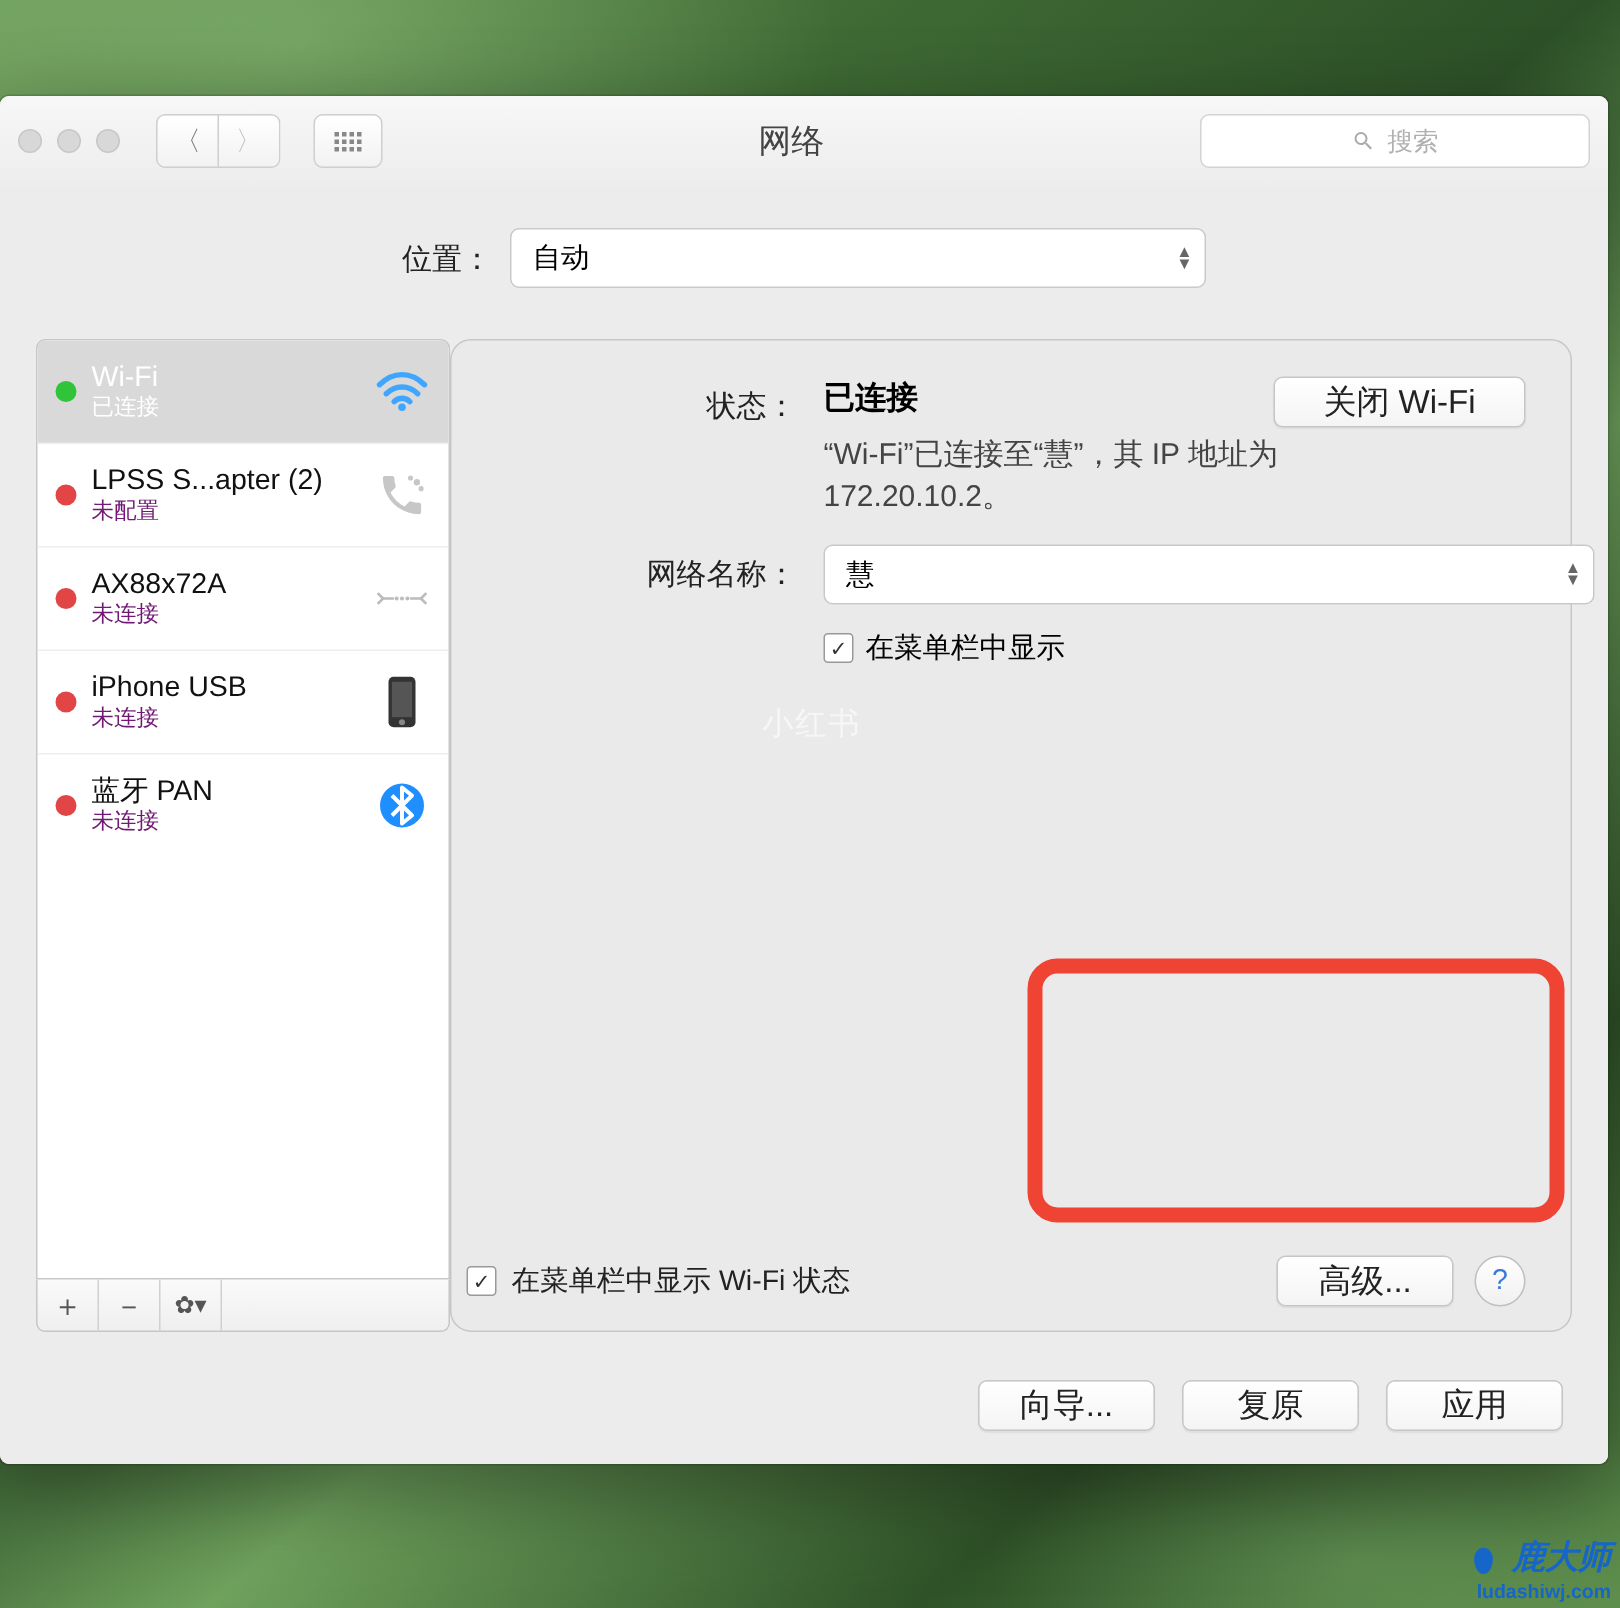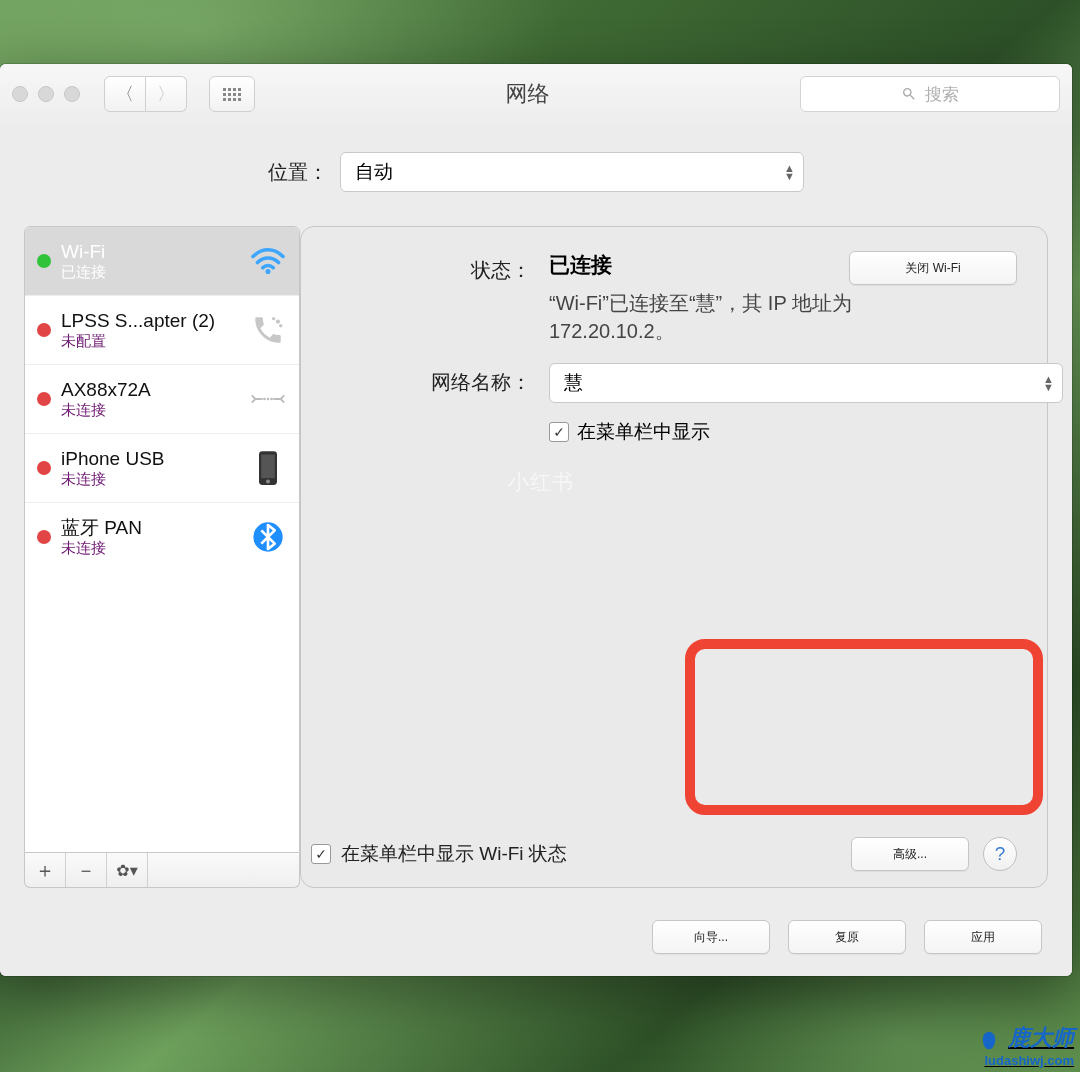--- a/index.html
+++ b/index.html
@@ -43,36 +43,36 @@
   .iface-status{font-size:15px;color:#701a75;}
   .iface-ico{width:38px;height:38px;display:flex;align-items:center;justify-content:center;}
   .list-toolbar{height:34px;background:linear-gradient(#fafafa,#efefef);border:1px solid #c7c7c7;border-top:none;border-radius:0 0 6px 6px;display:flex;align-items:stretch;}
   .tool{width:40px;border-right:1px solid #d0d0d0;display:flex;align-items:center;justify-content:center;font-size:20px;color:#555;}
   .tool.gear{font-size:16px;}
   .detail{flex:1;background:#eaeaea;border:1px solid #c7c7c7;border-radius:14px;padding:24px 30px 16px;position:relative;}
   .row{display:flex;align-items:flex-start;margin-bottom:18px;}
   .row-label{width:200px;text-align:right;padding-right:18px;font-size:20px;color:#222;padding-top:6px;}
   .row-body{flex:1;}
   .status-val{font-size:21px;font-weight:600;}
-  .btn{background:linear-gradient(#fff,#f4f4f4);border:1px solid #c6c6c6;border-radius:6px;height:34px;padding:0 20px;font-size:12px;color:#222;display:inline-flex;align-items:center;justify-content:center;box-shadow:0 1px 1px rgba(0,0,0,.06);}
+  .btn{background:linear-gradient(#fff,#f4f4f4);border:1px solid #c6c6c6;border-radius:6px;height:34px;padding:0 20px;font-size:22px;color:#222;display:inline-flex;align-items:center;justify-content:center;box-shadow:0 1px 1px rgba(0,0,0,.06);}
   .status-row .btn{float:right;min-width:168px;}
   .status-desc{font-size:20px;color:#444;margin-top:10px;max-width:420px;line-height:1.4;}
   .net-select{width:100%;}
   .chk-row{display:flex;align-items:center;gap:8px;font-size:19px;margin-top:6px;}
   .chk{width:18px;height:18px;border:1px solid #999;border-radius:3px;background:#fff;display:inline-flex;align-items:center;justify-content:center;font-size:14px;color:#333;}
   .chk-desc{font-size:15px;color:#555;margin:8px 0 0 26px;max-width:400px;line-height:1.45;}
   .bottom-bar{position:absolute;left:0;right:0;bottom:0;padding:16px 30px 16px 10px;display:flex;align-items:center;}
   .menubar-chk{display:flex;align-items:center;gap:10px;font-size:19px;color:#222;}
   .spacer{flex:1;}
   .help-btn{width:32px;height:32px;border-radius:50%;border:1px solid #bfbfbf;background:linear-gradient(#fff,#f0f0f0);color:#3a7bd5;font-size:19px;display:flex;align-items:center;justify-content:center;margin-left:14px;}
   .footer-btns{position:absolute;right:30px;bottom:22px;display:flex;gap:18px;}
   .footer-btns .btn{min-width:118px;}
   .highlight-box{position:absolute;right:4px;bottom:72px;width:338px;height:156px;border:10px solid #ef4333;border-radius:20px;pointer-events:none;}
   .watermark{position:absolute;left:508px;top:468px;color:rgba(255,255,255,.6);font-size:21px;font-weight:500;letter-spacing:1px;z-index:2;}
-  .brand{position:absolute;right:0;bottom:0;width:132px;height:60px;z-index:3;display:flex;flex-direction:column;align-items:flex-end;justify-content:flex-end;padding:4px 6px;box-sizing:border-box;text-decoration:underline;}
+  .brand{position:absolute;right:0;bottom:0;width:132px;height:60px;z-index:3;display:flex;flex-direction:column;align-items:flex-end;justify-content:flex-end;padding:4px 6px;box-sizing:border-box;}
   .brand-top{display:flex;align-items:center;gap:4px;}
   .brand-name{font-size:22px;color:#1566c8;font-weight:700;font-style:italic;}
   .brand-url{font-size:13px;color:#1566c8;font-weight:600;}
   .deer{width:30px;height:30px;}
 </style>
 </head>
 <body>
 
 <div class="leaf-bg"></div>
 

